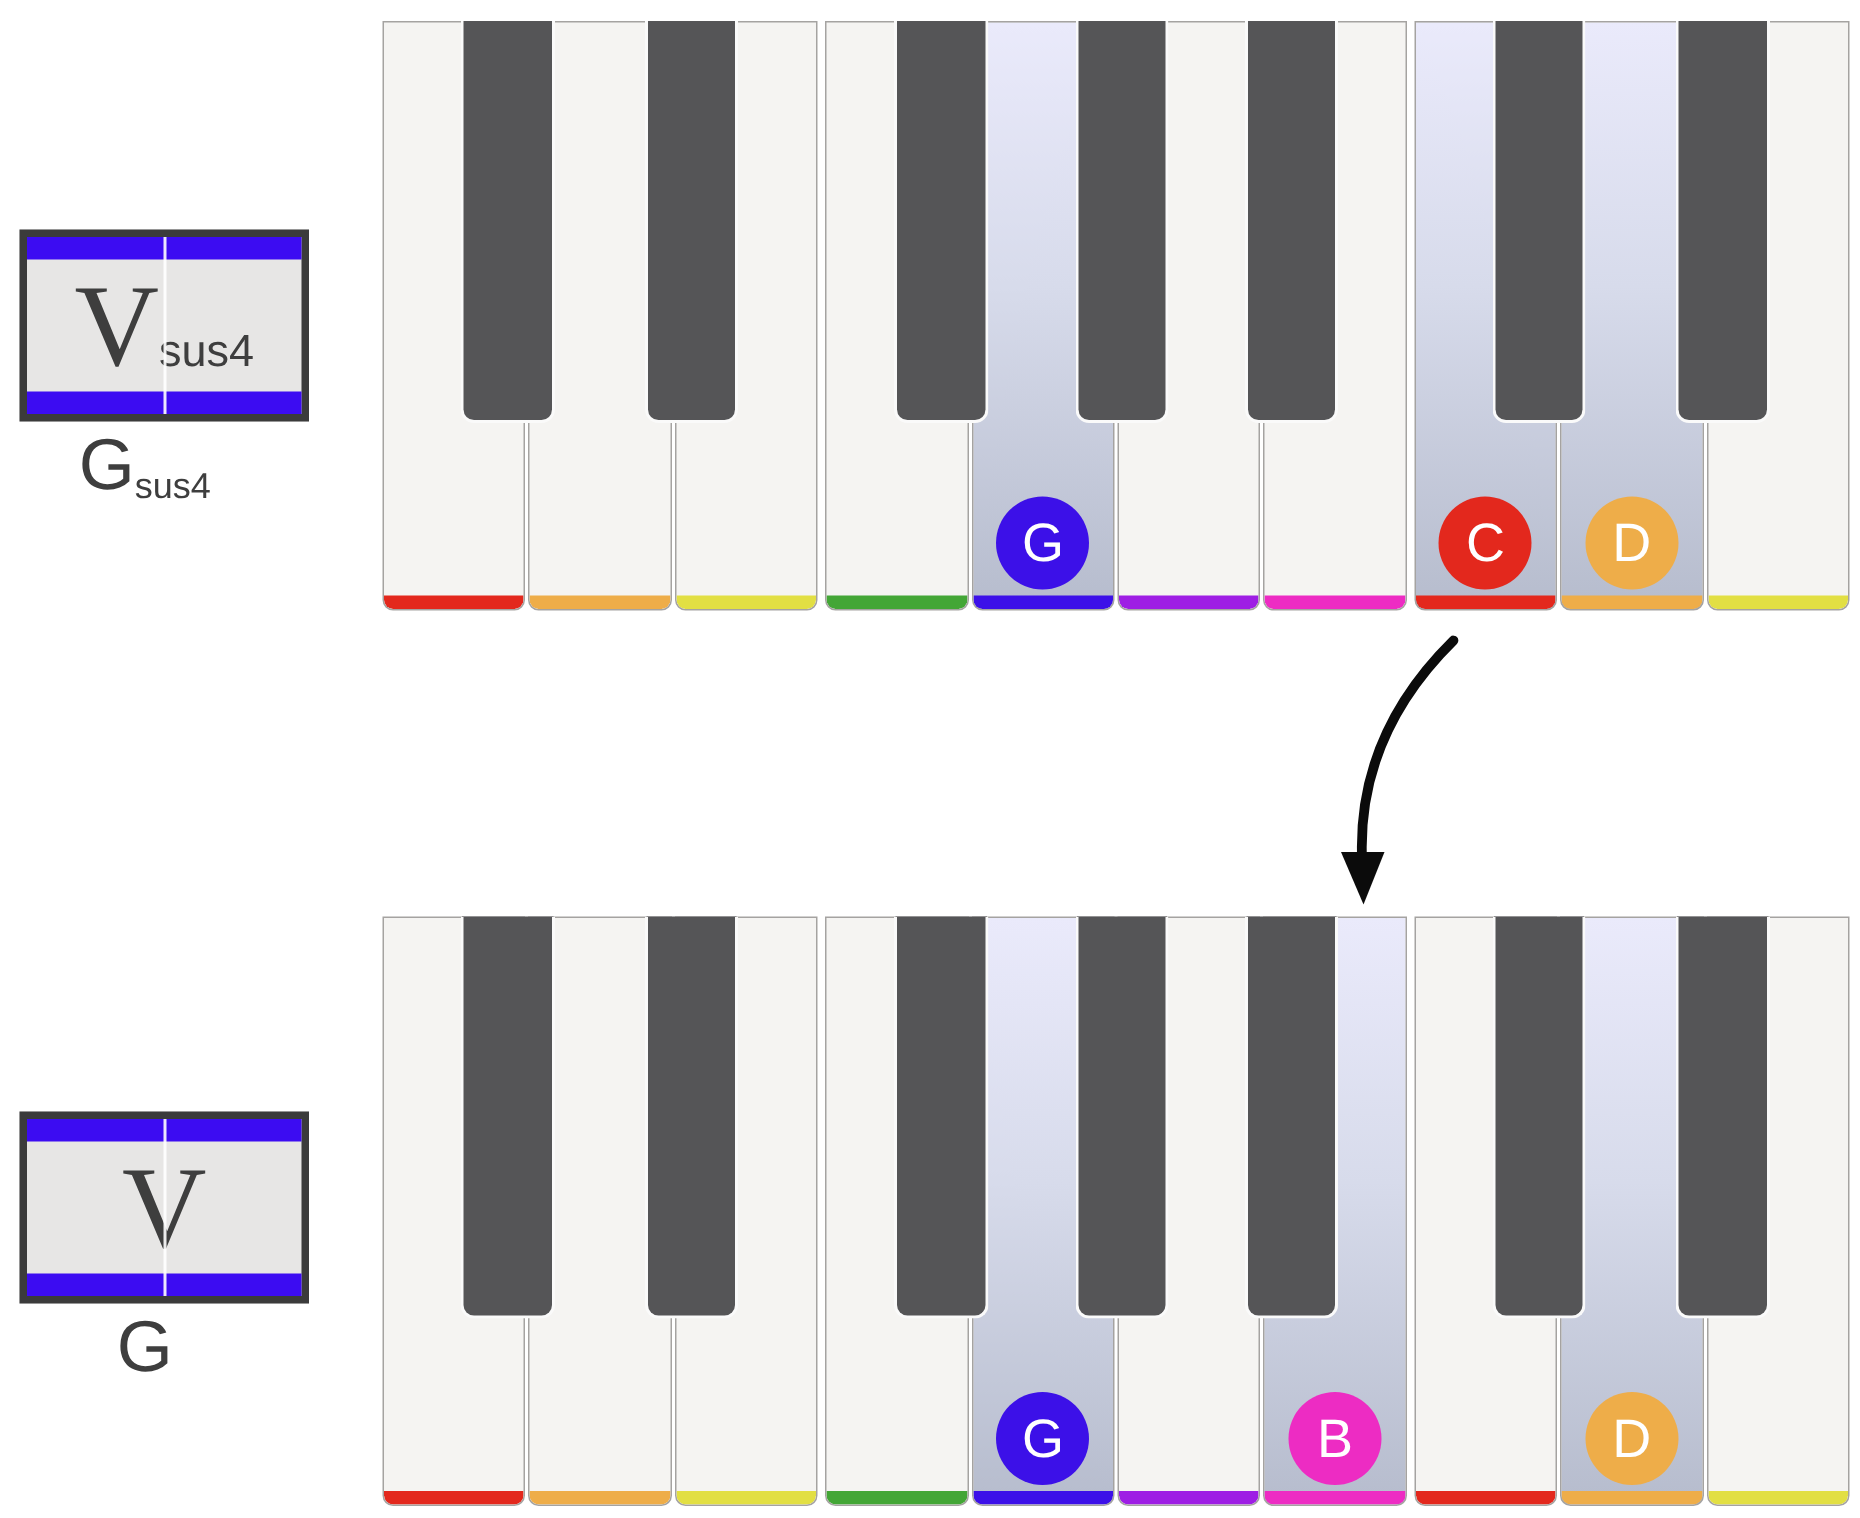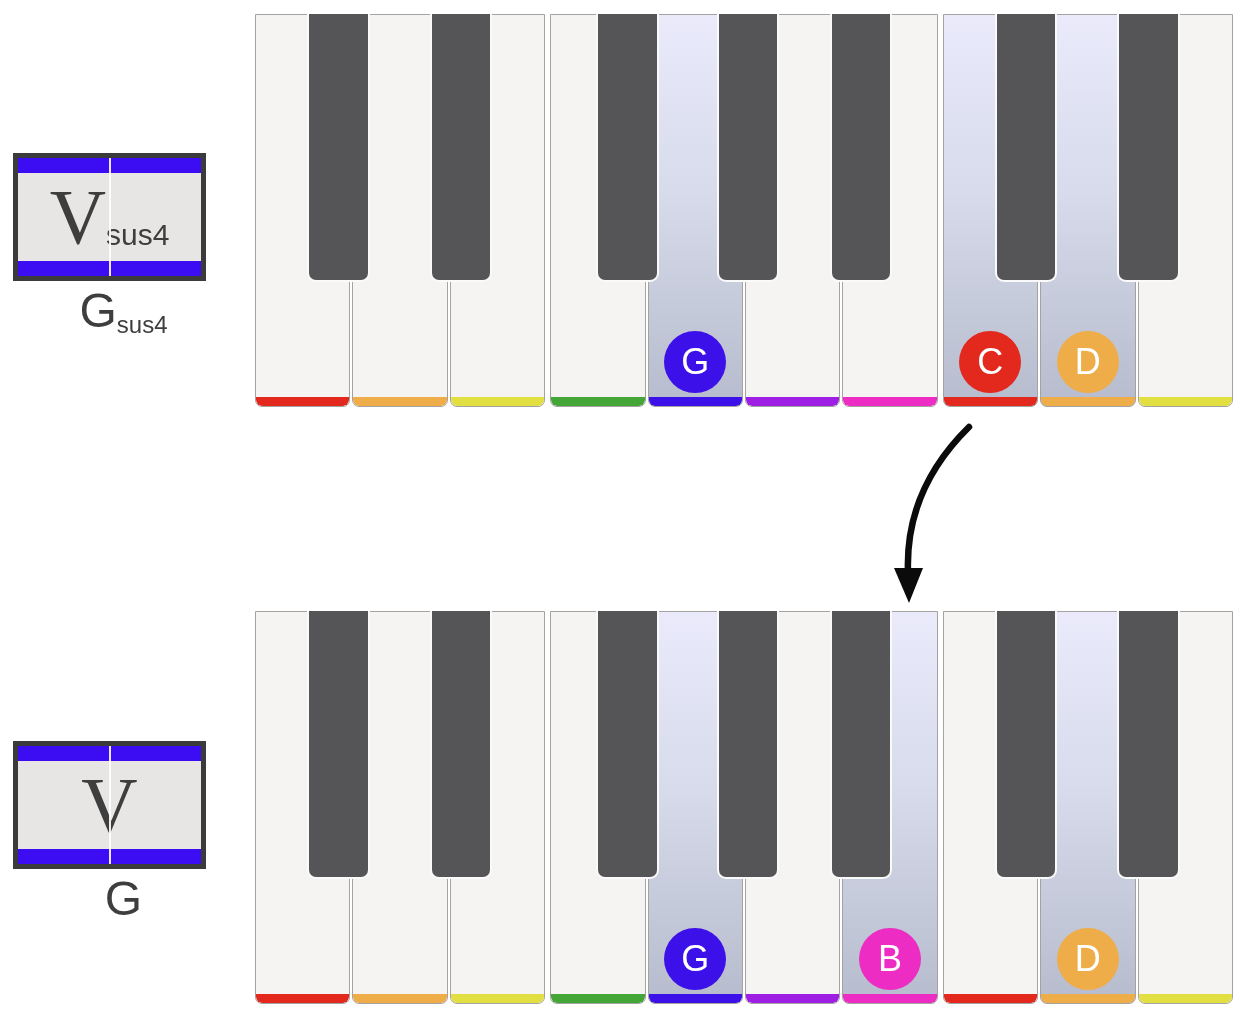--- a/index.html
+++ b/index.html
@@ -14,21 +14,21 @@
   }
   .cbar{position:absolute;left:0;right:0;height:15px;background:#3c0cf2;}
   .cbar.top{top:0;}
   .cbar.bottom{bottom:0;}
   .cdivider{position:absolute;left:50%;margin-left:-1px;top:0;bottom:0;width:2px;
     background:rgba(255,255,255,.9);z-index:2;}
   .numeral{position:absolute;inset:0;display:flex;align-items:center;justify-content:center;
     color:#3e3e3e;z-index:1;}
   .numeral .roman{font-family:"Liberation Serif", serif;font-size:78px;line-height:1;}
   .numeral .nsub{font-size:30px;line-height:1;transform:translateY(18px);}
-  .chord-label{position:absolute;left:27px;width:193px;text-align:center;color:#3e3e3e;
+  .chord-label{position:absolute;left:0;width:193px;text-align:center;color:#3e3e3e;
     font-size:48px;line-height:1;}
   .chord-label .lsub{font-size:24px;vertical-align:baseline;position:relative;top:6px;}
   
   .keyboard{position:absolute;left:255px;width:978px;height:393px;display:flex;gap:5px;}
   .kgroup{position:relative;display:flex;gap:2px;min-width:0;}
   .wkey{flex:1;position:relative;background:#f5f4f2;border:1px solid #a5a3a1;
     border-radius:0 0 7px 7px;overflow:hidden;box-sizing:border-box;}
   .wkey.hl{background:linear-gradient(180deg,#eaeafb 0%,#d7dbeb 45%,#b6bccd 100%);}
   .edge{position:absolute;left:0;right:0;bottom:0;height:9px;border-radius:0 0 6px 6px;}
   .badge{position:absolute;left:50%;bottom:13px;transform:translateX(-50%);

